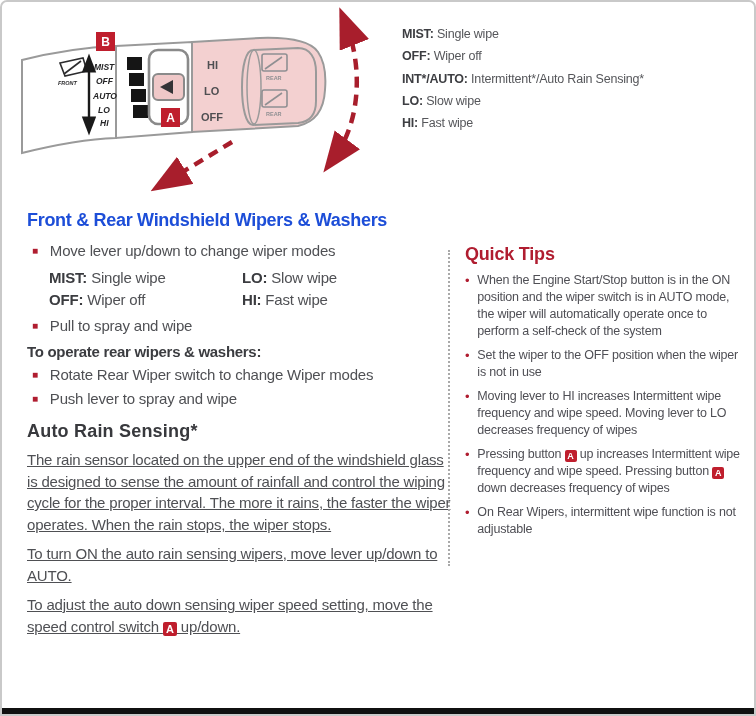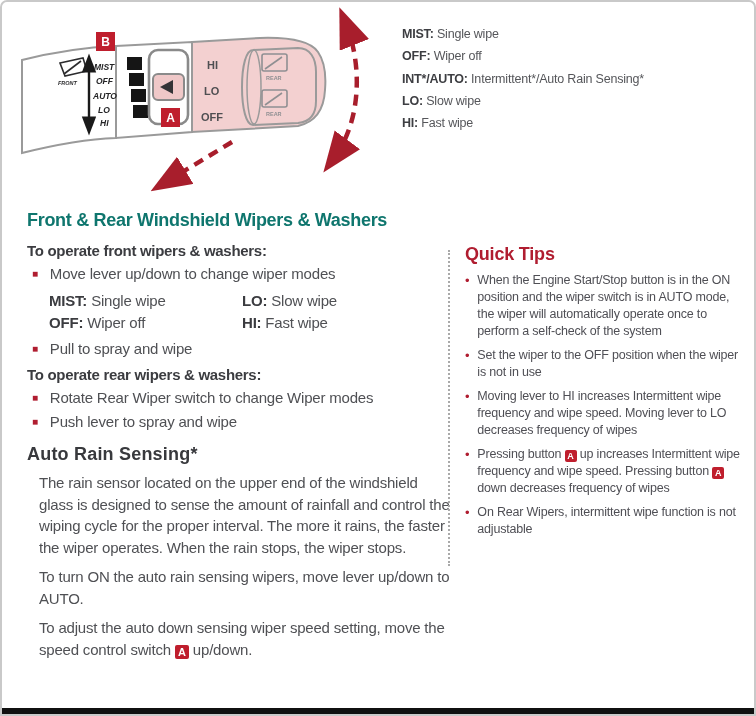--- a/index.html
+++ b/index.html
@@ -14,30 +14,30 @@
   
   .diagram{position:absolute;left:8px;top:4px;width:380px;height:192px;}
 
   
   .legend{position:absolute;left:400px;top:26px;width:330px;}
   .legend-item{font-size:12.5px;color:#55565a;margin-bottom:8.5px;letter-spacing:-0.2px;line-height:1.1;}
   .legend-item b{color:#3d3e42;}
 
   
   .main-col{position:absolute;left:25px;top:208px;width:425px;color:#4f5054;}
-  .page-title{font-size:18px;font-weight:bold;color:#0f766e;letter-spacing:-0.3px;margin:0 0 11px 0;}
+  .page-title{font-size:18px;font-weight:bold;color:#1d4ed8;letter-spacing:-0.3px;margin:0 0 11px 0;}
   .sec-head{font-size:15px;font-weight:bold;color:#3b3c40;letter-spacing:-0.3px;margin:7px 0 6px 0;}
   .bullet-row{display:flex;margin:6px 0 6px 5px;font-size:15px;letter-spacing:-0.2px;line-height:1.25;}
   .sq{color:#b01d30;font-size:10px;line-height:18px;margin-right:12px;}
   .modes{margin:4px 0 4px 22px;font-size:15px;letter-spacing:-0.2px;line-height:22px;}
   .modes-grid{display:grid;grid-template-columns:193px 1fr;}
   .modes b,.legend b{font-weight:bold;}
   .modes b{color:#3b3c40;}
   .auto-head{font-size:18px;font-weight:bold;color:#38393d;letter-spacing:0.2px;margin:12px 0 7px 0;}
-  .para{font-size:15px;letter-spacing:-0.2px;line-height:21.5px;margin:0 0 8px 12px;}
+  .para{font-size:15px;letter-spacing:-0.2px;line-height:21.5px;margin:0 0 8px 0;text-decoration:underline;}
   .badge-inline{
     display:inline-block;background:#bf1e2d;color:#fff;font-weight:bold;
     font-size:11px;line-height:14px;width:14px;text-align:center;border-radius:2px;
     vertical-align:-1px;
   }
   .badge-inline.sm{font-size:9px;line-height:12px;width:12px;}
 
   
   .v-divider{position:absolute;left:446px;top:248px;height:316px;border-left:2px dotted #a9a9a9;}
   .quick-tips{position:absolute;left:463px;top:242px;width:283px;}
@@ -141,21 +141,20 @@
     <div class="legend-item"><b>MIST:</b><span> Single wipe</span></div>
     <div class="legend-item"><b>OFF:</b><span> Wiper off</span></div>
     <div class="legend-item"><b>INT*/AUTO:</b><span> Intermittent*/Auto Rain Sensing*</span></div>
     <div class="legend-item"><b>LO:</b><span> Slow wipe</span></div>
     <div class="legend-item"><b>HI:</b><span> Fast wipe</span></div>
   </div>
 
   <div class="main-col">
     <h1 class="page-title">Front &amp; Rear Windshield Wipers &amp; Washers</h1>
 
-    <div class="sec-head">To operate front wipers &amp; washers:</div>
 
     <div class="bullet-row">
       <span class="sq">■</span>
       <span>Move lever up/down to change wiper modes</span>
     </div>
 
     <div class="modes">
       <div class="modes-grid">
         <div><b>MIST:</b><span> Single wipe</span></div>
         <div><b>LO:</b><span> Slow wipe</span></div>

